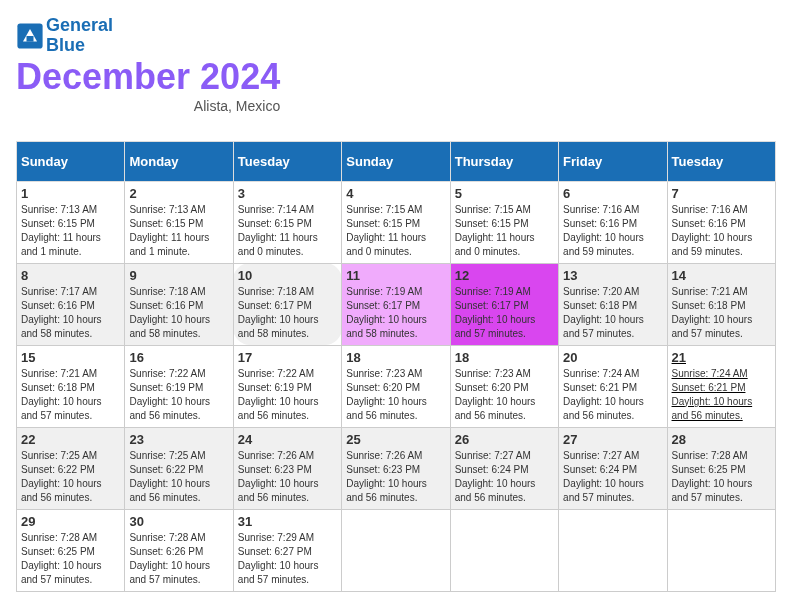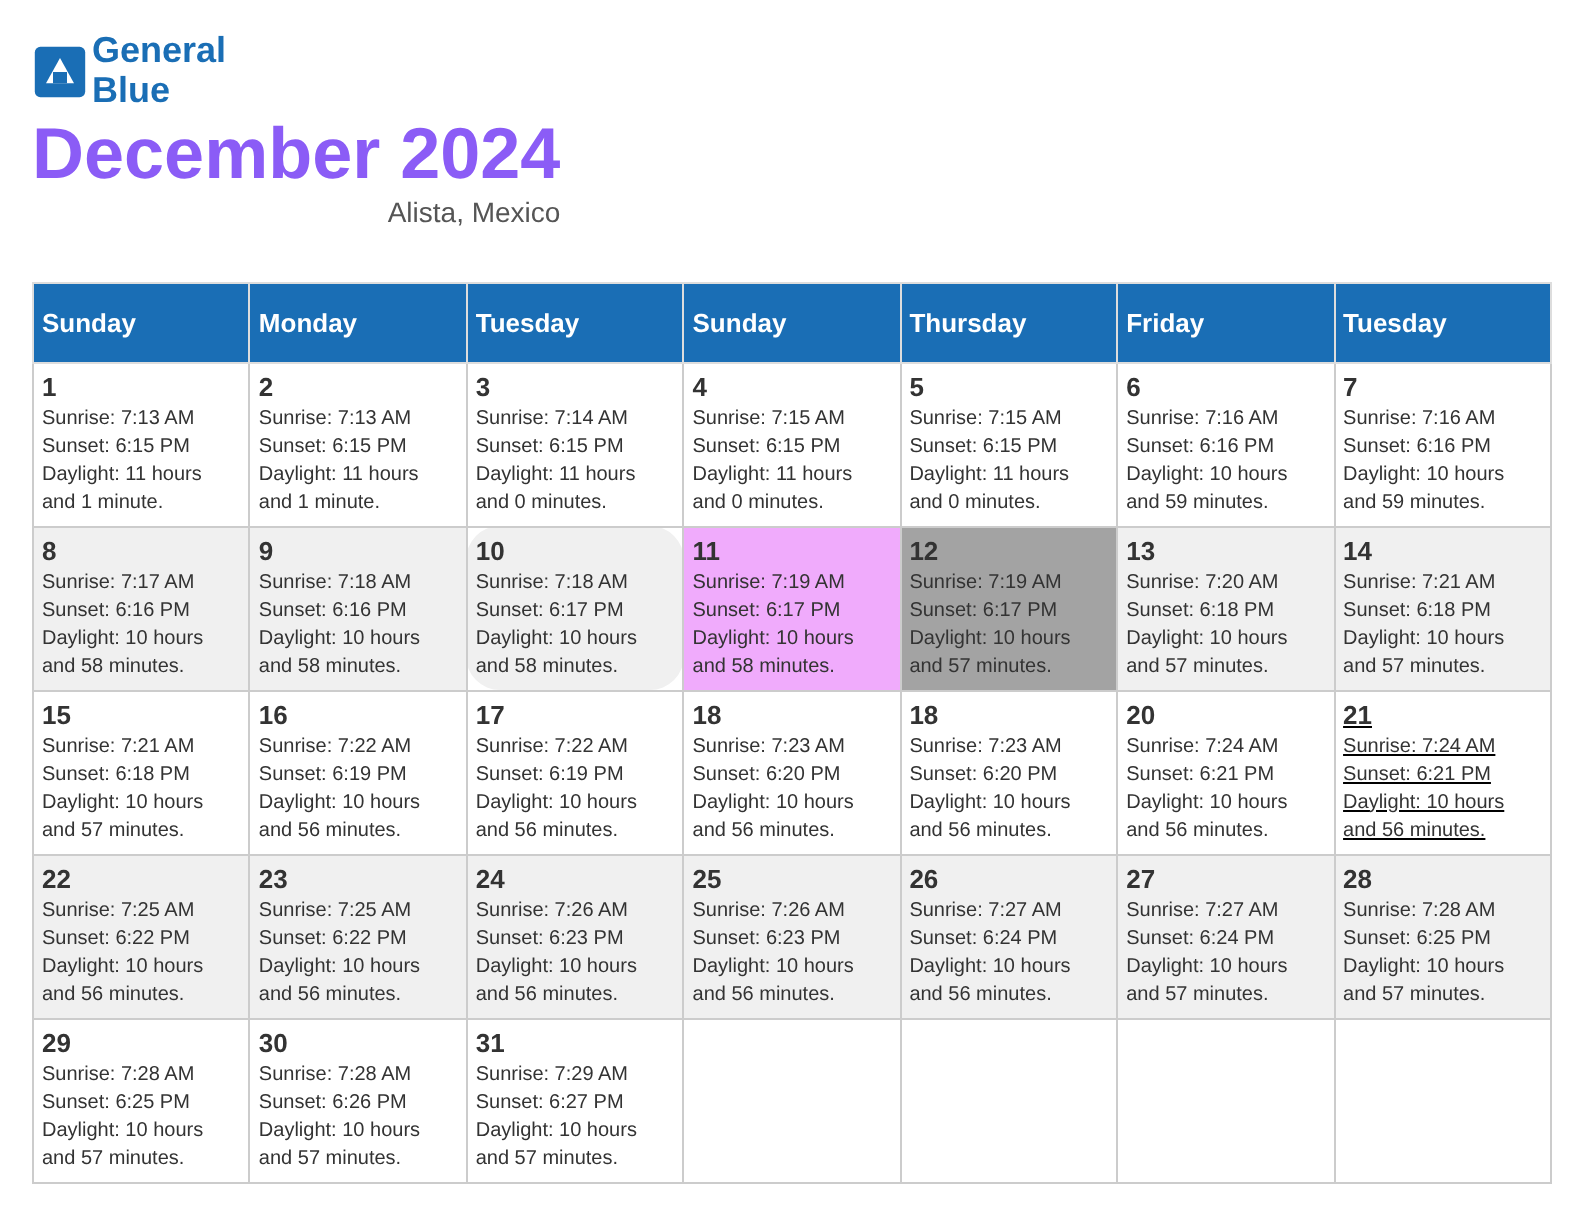--- a/index.html
+++ b/index.html
@@ -159,21 +159,21 @@
           <div class="day-info">Sunrise: 7:18 AM<br>Sunset: 6:16 PM<br>Daylight: 10 hours<br>and 58 minutes.</div>
         </td>
         <td style="background: rgb(240, 240, 240); border-radius: 17px;">
           <span class="day-num">10</span>
           <div class="day-info">Sunrise: 7:18 AM<br>Sunset: 6:17 PM<br>Daylight: 10 hours<br>and 58 minutes.</div>
         </td>
         <td style="background: #f0abfc;">
           <span class="day-num">11</span>
           <div class="day-info">Sunrise: 7:19 AM<br>Sunset: 6:17 PM<br>Daylight: 10 hours<br>and 58 minutes.</div>
         </td>
-        <td style="background: #a3a3a3; margin-top: 36px;">
+        <td style="background: #d946ef; margin-top: 36px;">
           <span class="day-num">12</span>
           <div class="day-info">Sunrise: 7:19 AM<br>Sunset: 6:17 PM<br>Daylight: 10 hours<br>and 57 minutes.</div>
         </td>
         <td style="background: rgb(240, 240, 240);">
           <span class="day-num">13</span>
           <div class="day-info">Sunrise: 7:20 AM<br>Sunset: 6:18 PM<br>Daylight: 10 hours<br>and 57 minutes.</div>
         </td>
         <td style="background: rgb(240, 240, 240);">
           <span class="day-num">14</span>
           <div class="day-info">Sunrise: 7:21 AM<br>Sunset: 6:18 PM<br>Daylight: 10 hours<br>and 57 minutes.</div>

